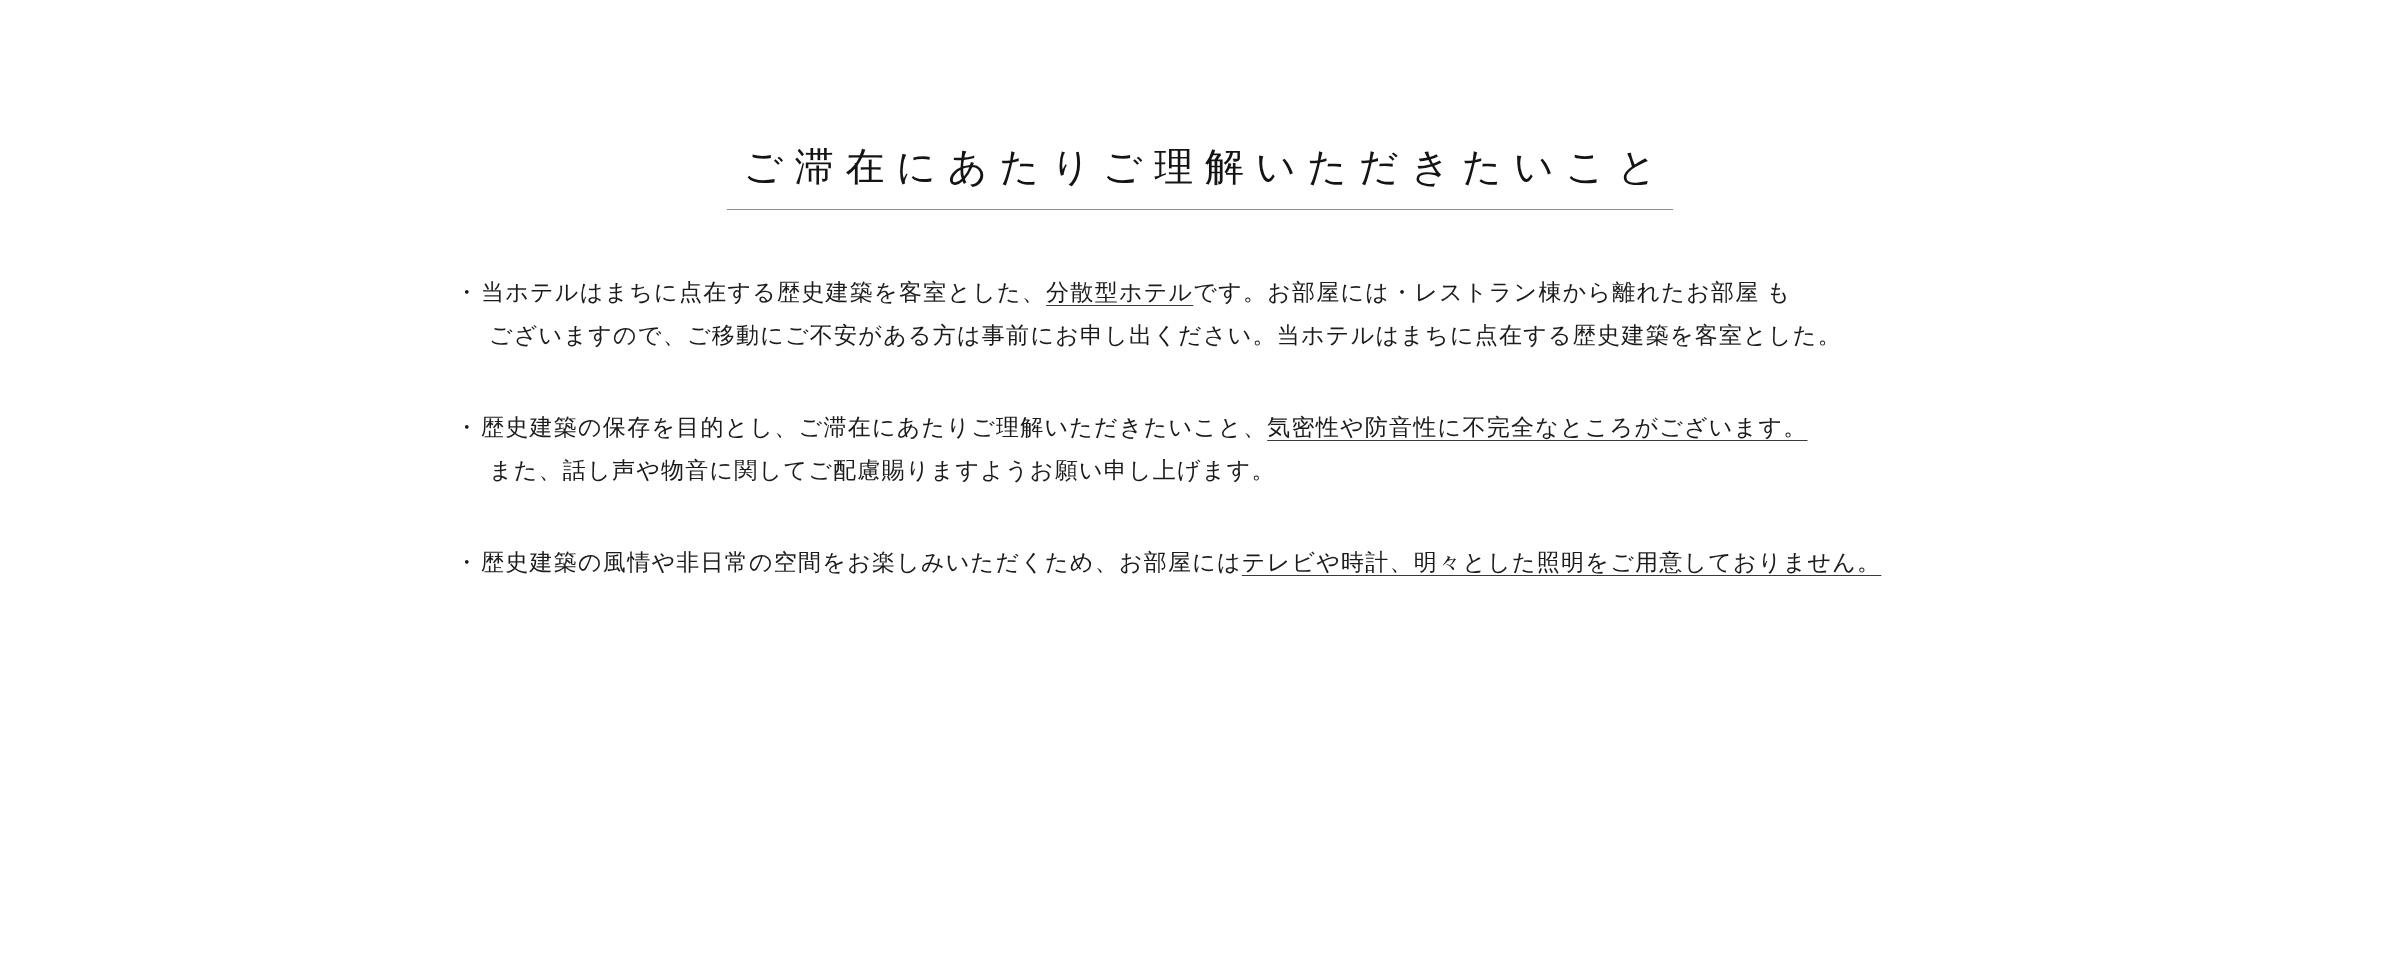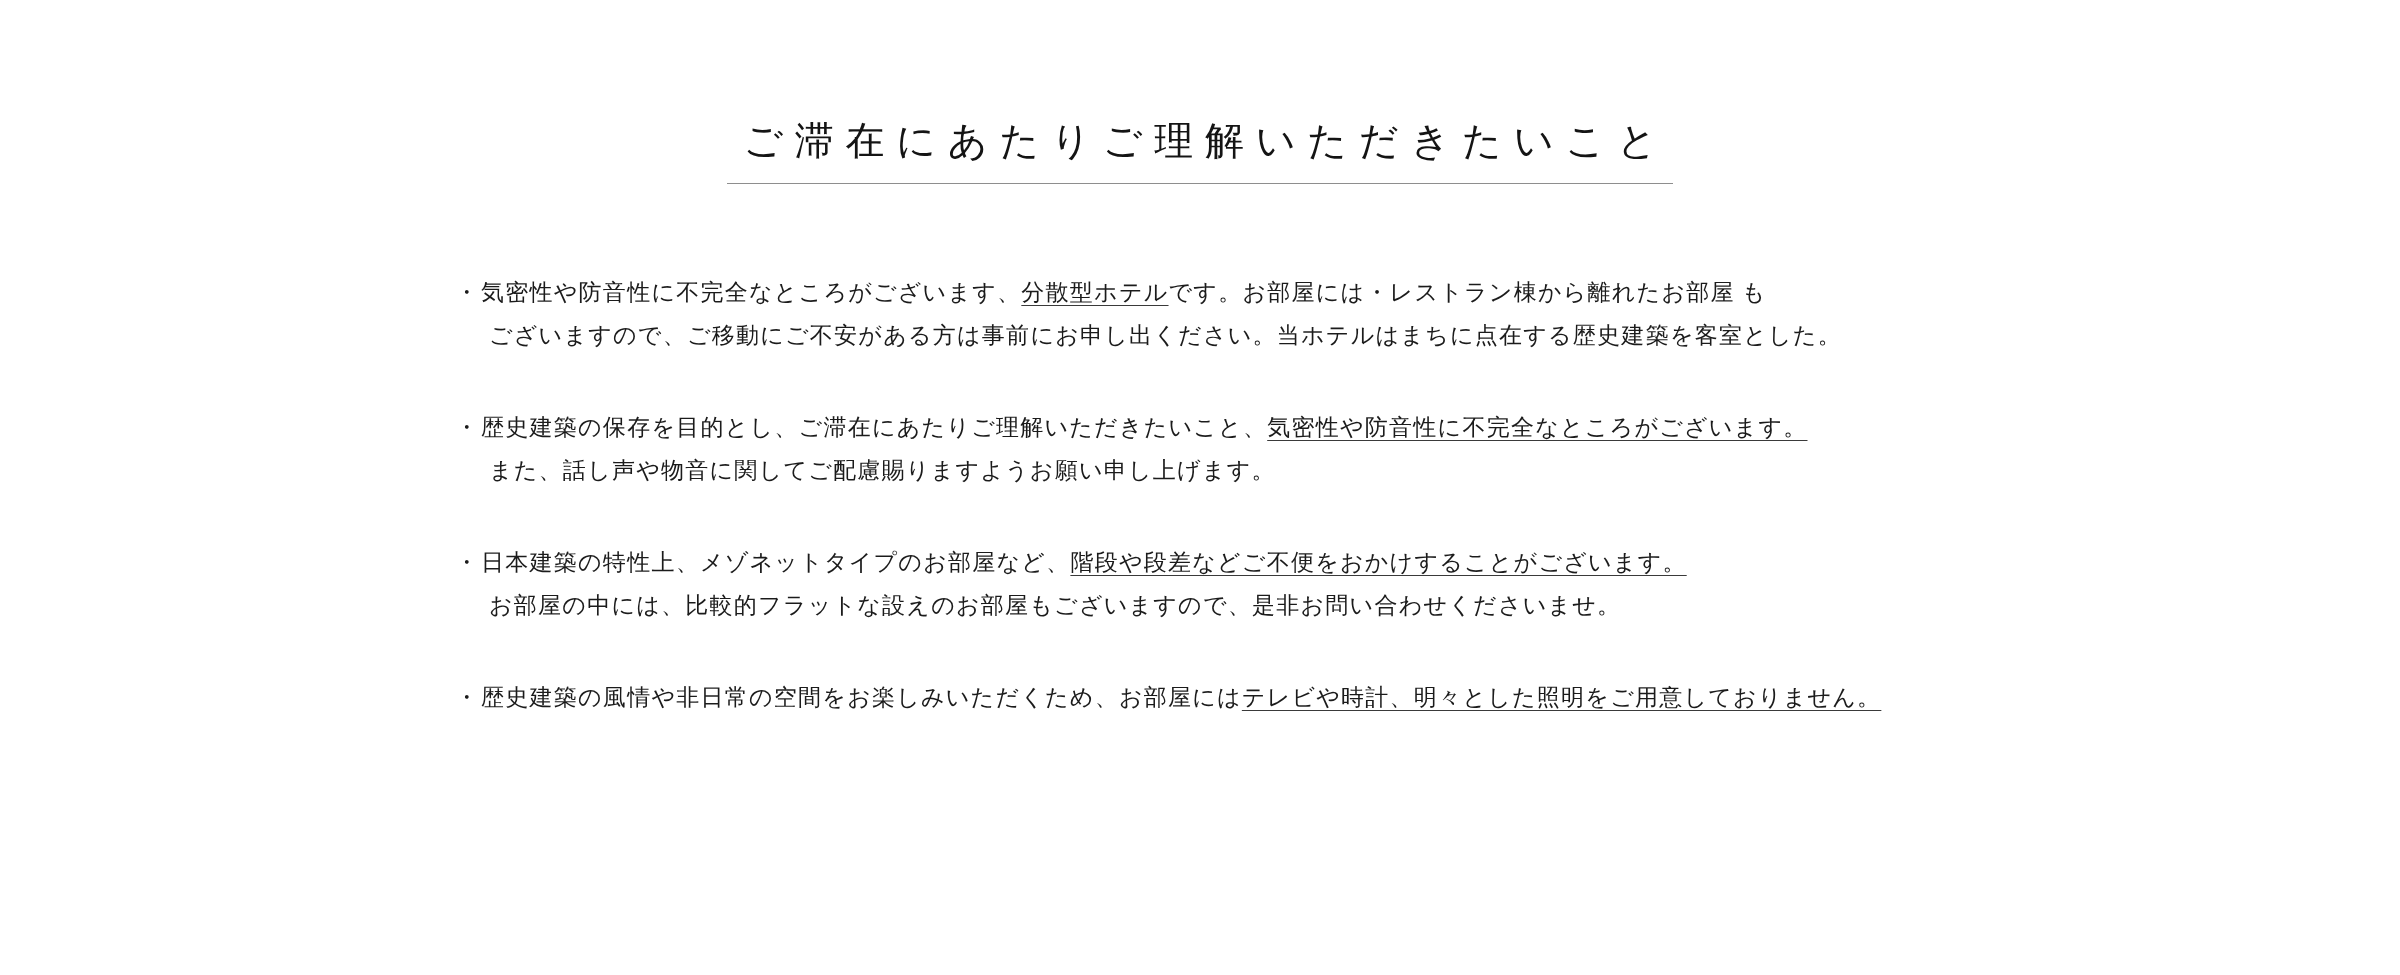--- a/index.html
+++ b/index.html
@@ -34,20 +34,21 @@
   .title {
     display: inline-block;
     font-size: 39px;
     letter-spacing: 0.30em;
     text-indent: 0.30em;
     font-weight: 400;
     color: #141414;
     padding: 0 4px 18px 4px;
     border-bottom: 1px solid #8e8e8e;
     line-height: 1.2;
+    margin-top: 26px;
   }
 
   
   .list {
     position: absolute;
     top: 272px;
     left: 455px;
     width: 1620px;
   }
 
@@ -87,29 +88,25 @@
 <body>
 
 <div class="page">
 
   <div class="title-wrap">
     <div class="title">ご滞在にあたりご理解いただきたいこと</div>
   </div>
 
   <div class="list">
       <div class="item">
-        <div class="line first"><span class="bullet">・</span><span>気密性や防音性に不完全なところがございます、</span><span class="u">分散型ホテル</span><span>です。お部屋には・レストラン棟から離れたお部屋 も</span></div>
+        <div class="line first"><span class="bullet">・</span><span>当ホテルはまちに点在する歴史建築を客室とした、</span><span class="u">分散型ホテル</span><span>です。お部屋には・レストラン棟から離れたお部屋 も</span></div>
         <div class="line cont"><span>ございますので、ご移動にご不安がある方は事前にお申し出ください。当ホテルはまちに点在する歴史建築を客室とした。</span></div>
       </div>
       <div class="item">
         <div class="line first"><span class="bullet">・</span><span>歴史建築の保存を目的とし、ご滞在にあたりご理解いただきたいこと、</span><span class="u">気密性や防音性に不完全なところがございます。</span></div>
         <div class="line cont"><span>また、話し声や物音に関してご配慮賜りますようお願い申し上げます。</span></div>
-      </div>
-      <div class="item">
-        <div class="line first"><span class="bullet">・</span><span>日本建築の特性上、メゾネットタイプのお部屋など、</span><span class="u">階段や段差などご不便をおかけすることがございます。</span></div>
-        <div class="line cont"><span>お部屋の中には、比較的フラットな設えのお部屋もございますので、是非お問い合わせくださいませ。</span></div>
       </div>
       <div class="item">
         <div class="line first"><span class="bullet">・</span><span>歴史建築の風情や非日常の空間をお楽しみいただくため、お部屋には</span><span class="u">テレビや時計、明々とした照明をご用意しておりません。</span></div>
       </div>
     </div>
 
 </div>
 
 </body></html>

